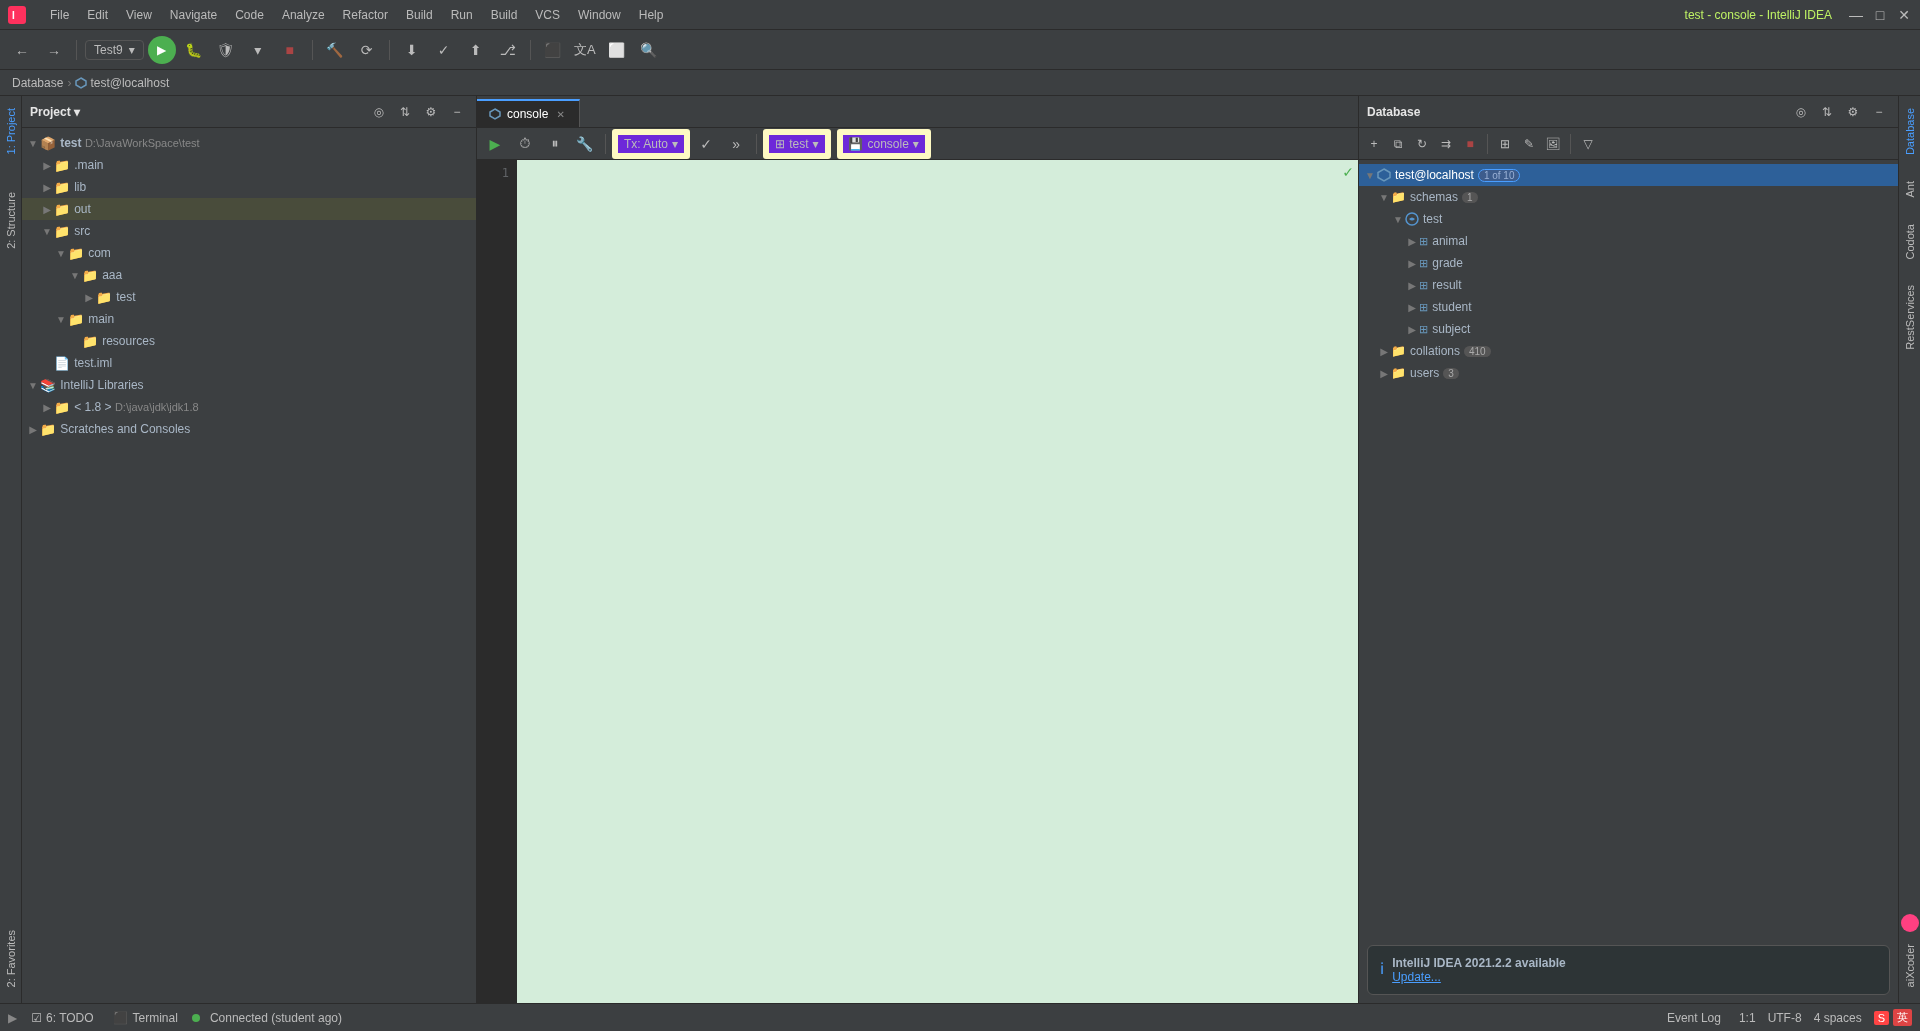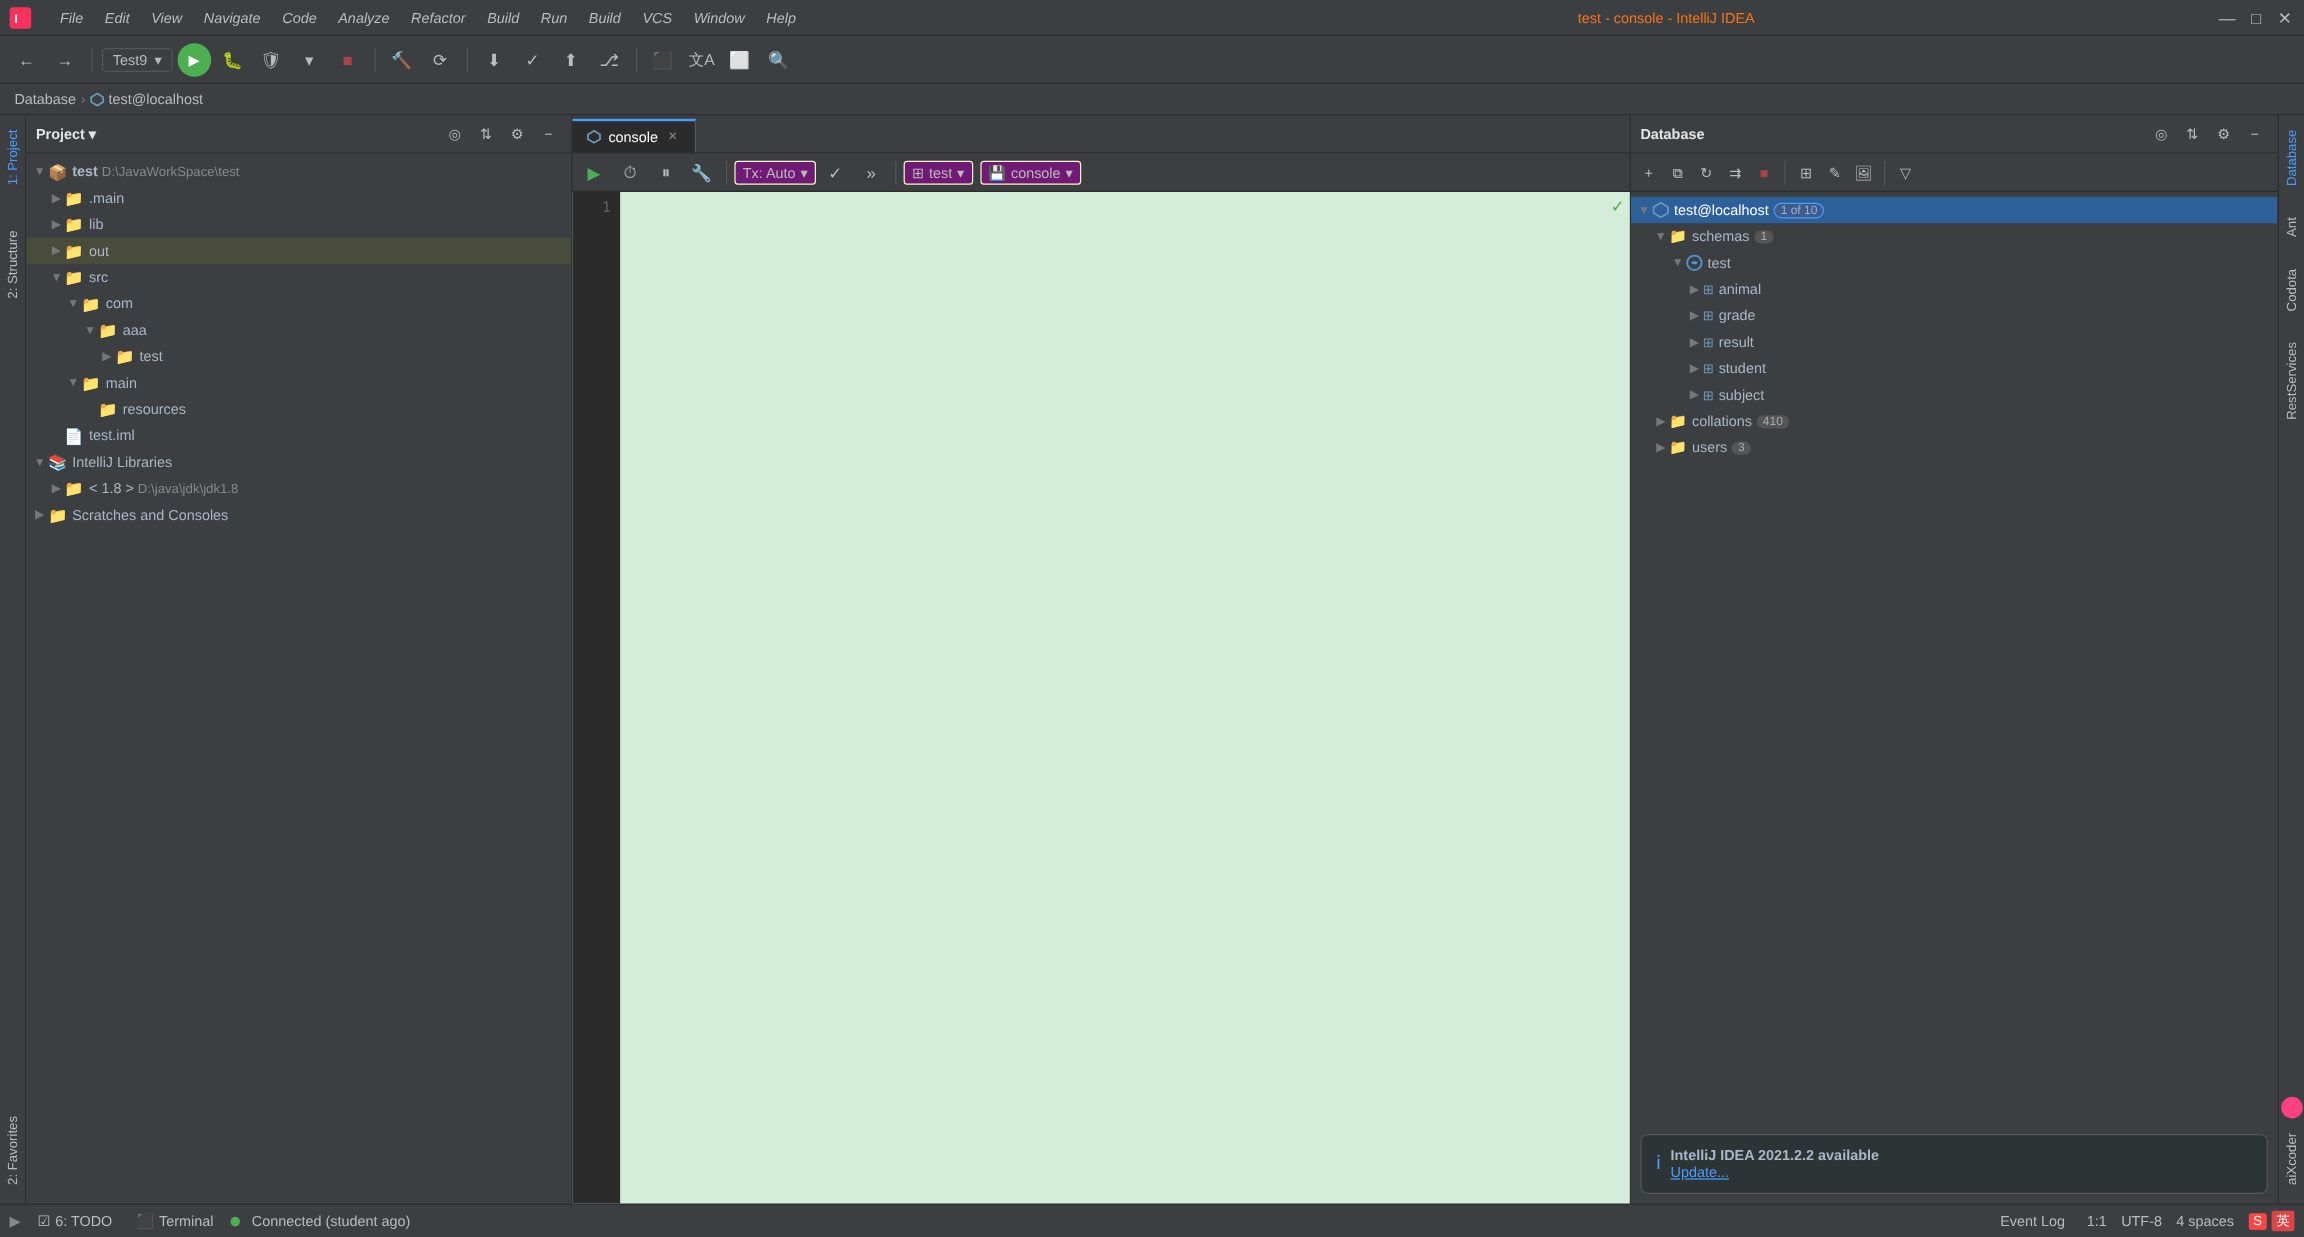--- a/index.html
+++ b/index.html
@@ -35,33 +35,32 @@
       justify-content: center;
       font-size: 10px;
       color: white;
       font-weight: bold;
       flex-shrink: 0;
     }
     .menu-bar {
       display: flex;
       gap: 2px;
       flex: 1;
-      font-style: italic;
     }
     .menu-item {
       padding: 2px 8px;
       color: #bbbbbb;
       cursor: pointer;
       border-radius: 3px;
       font-size: 12px;
     }
     .title-center {
       flex: 1;
-      text-align: center;
-      color: #f97316;
+      text-align: right;
+      color: #bef264;
       font-size: 12px;
     }
     .title-buttons {
       display: flex;
       gap: 8px;
     }
     .title-btn {
       width: 16px;
       height: 16px;
       display: flex;
@@ -447,22 +446,22 @@
       background: #4CAF50;
       border-radius: 50%;
       display: inline-block;
       margin-right: 4px;
     }
 
     .tx-selector {
       display: flex;
       align-items: center;
       gap: 4px;
-      background: #701a75;
-      border: 1px solid #fef9c3;
+      background: #6d28d9;
+      border: 6px solid #fef9c3;
       border-radius: 3px;
       padding: 2px 6px;
       cursor: pointer;
       color: #bbbbbb;
       font-size: 12px;
     }
   </style>
 </head>
 <body>
 

